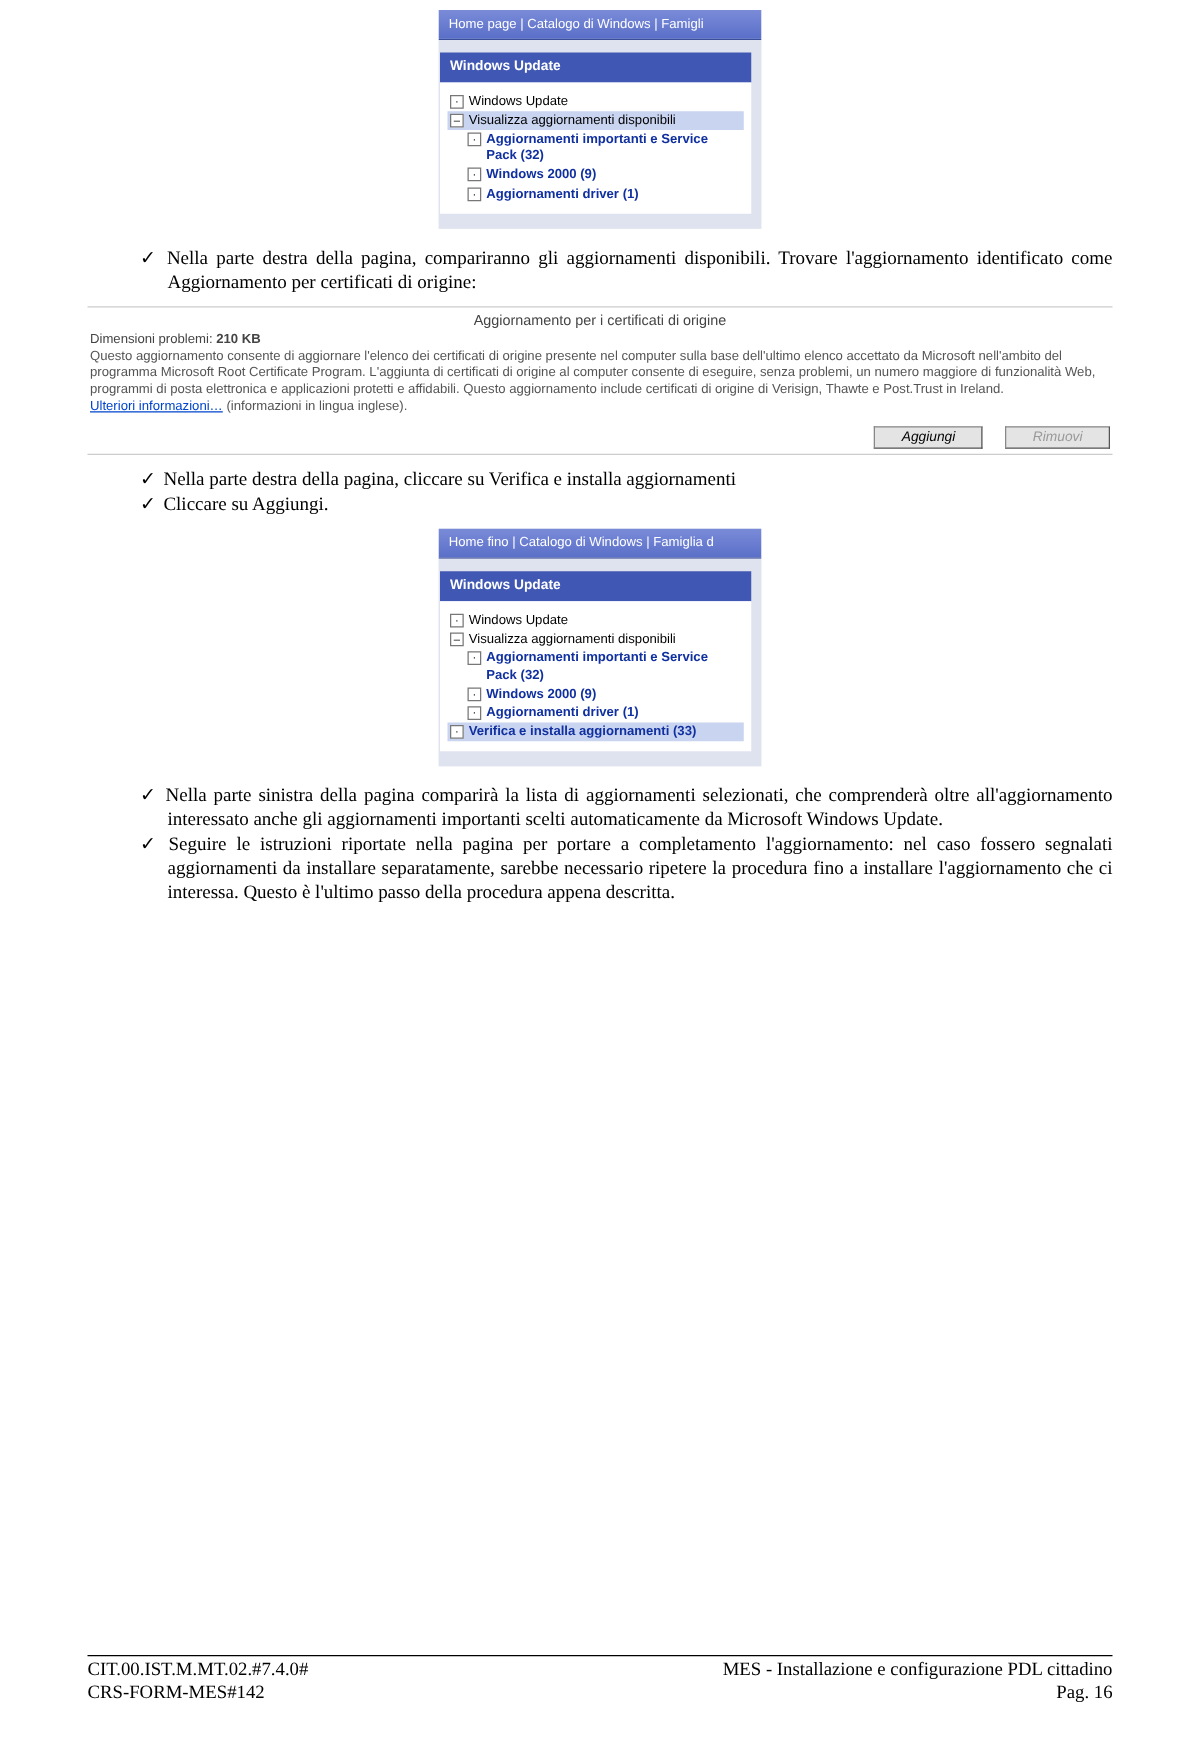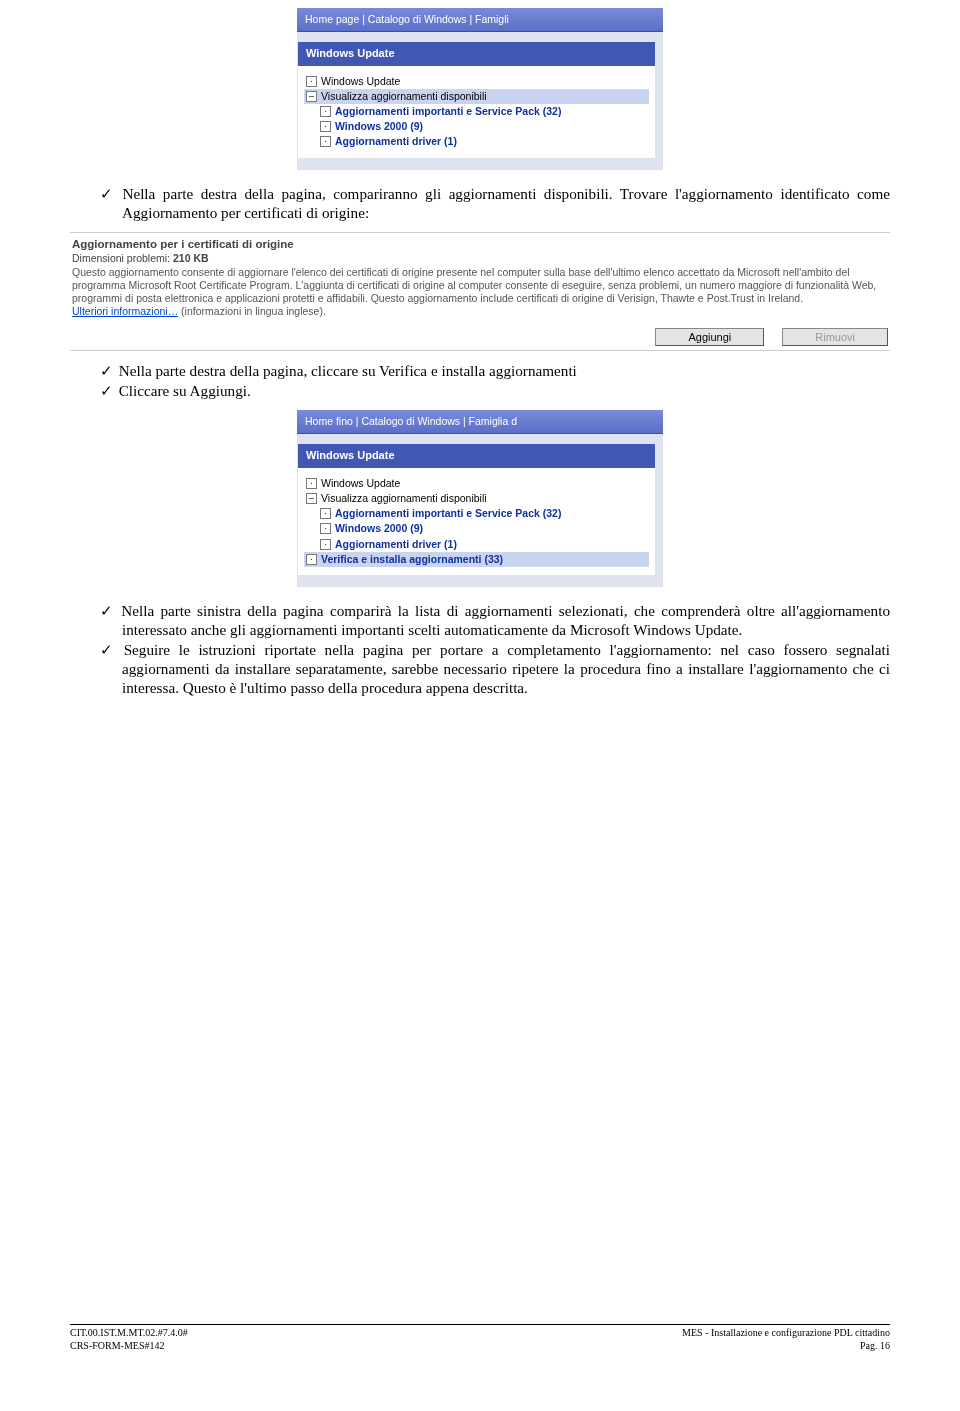--- a/index.html
+++ b/index.html
@@ -15,21 +15,21 @@
   .page {
     padding: 0 70px 0 70px;
     min-height: 1360px;
     position: relative;
   }
   .screenshot-block {
     margin: 8px 0 14px 0;
   }
   .ss-center { display:flex; justify-content:center; }
   .winupdate-panel {
-    width: 366px;
+    width: 258px;
     font-family: Tahoma, Verdana, Arial, sans-serif;
     font-size: 10.5px;
     background: #e6e6e6;
   }
   .wu-toolbar {
     background: linear-gradient(#7a8bd8,#5a6fc8);
     color: #fff;
     padding: 5px 8px;
     font-size: 10.5px;
     border-bottom: 1px solid #3b4f9f;
@@ -77,53 +77,55 @@
   ul.instructions {
     list-style: none;
     padding: 0 0 0 30px;
     margin: 4px 0 10px 0;
   }
   ul.instructions li {
     text-indent: -22px;
     padding-left: 22px;
     text-align: justify;
     margin-bottom: 1px;
+    margin-left: 12px;
   }
   .cert-block {
     font-family: Tahoma, Verdana, Arial, sans-serif;
     font-size: 11px;
     background: #fff;
     padding: 4px 2px 4px 2px;
     color: #333;
     border-top: 1px solid #ccc;
     border-bottom: 1px solid #ccc;
     margin: 6px 0 10px 0;
   }
-  .cert-title { font-weight: bold; color:#444; font-size: 11.5px; }
+  .cert-title { font-weight: normal; color:#444; font-size: 11.5px; text-align: center; }
   .cert-size { font-size: 10.5px; color:#444; margin-top:1px; }
   .cert-desc { font-size: 10.5px; color:#555; margin-top:1px; line-height:1.22; }
   .cert-link { color:#0044cc; text-decoration: underline; }
   .cert-buttons {
     display:flex; justify-content:flex-end; gap:18px;
     margin-top:10px;
   }
   .winbtn {
     font-family: Tahoma, Arial, sans-serif;
     font-size: 11px;
     background: #e4e4e4;
     border: 1px solid #888;
     border-right-color:#555; border-bottom-color:#555;
-    padding: 2px 32px;
+    padding: 2px 21px;
     cursor: pointer;
+    font-style: italic;
   }
   .footer {
     position: absolute;
-    bottom: 16px; left:70px; right:70px;
+    bottom: 4px; left:70px; right:70px;
     border-top: 1px solid #000;
-    font-size: 10px;
+    font-size: 15px;
     display:flex;
     justify-content:space-between;
     padding-top:2px;
   }
   .footer .right { text-align:right; }
 </style>
 </head>
 <body>
 
 <div class="page">

